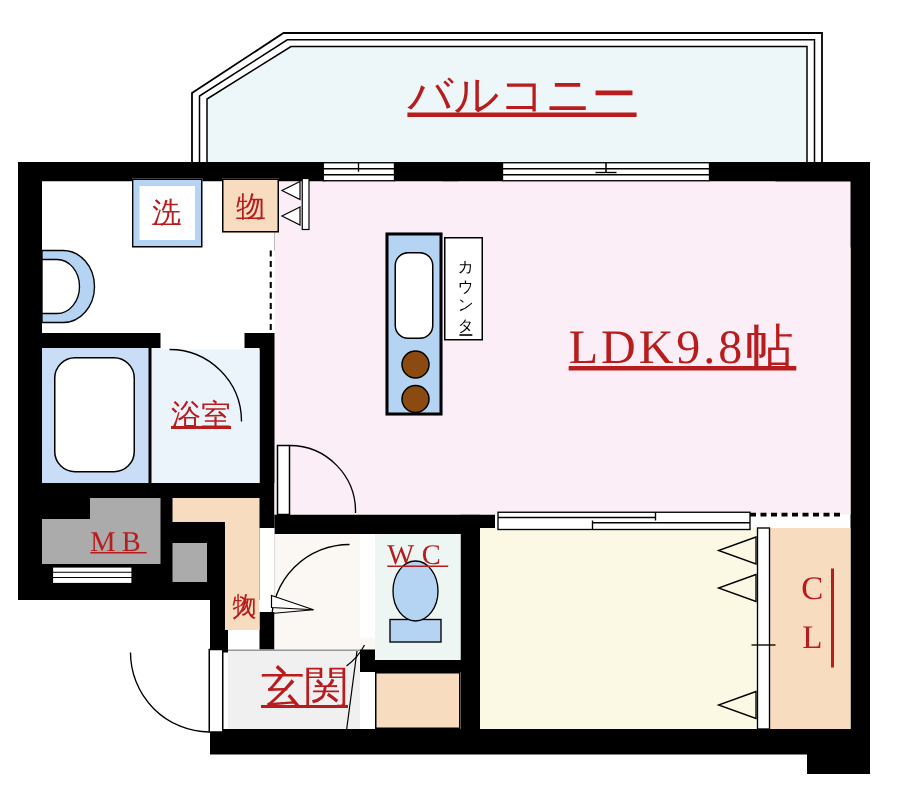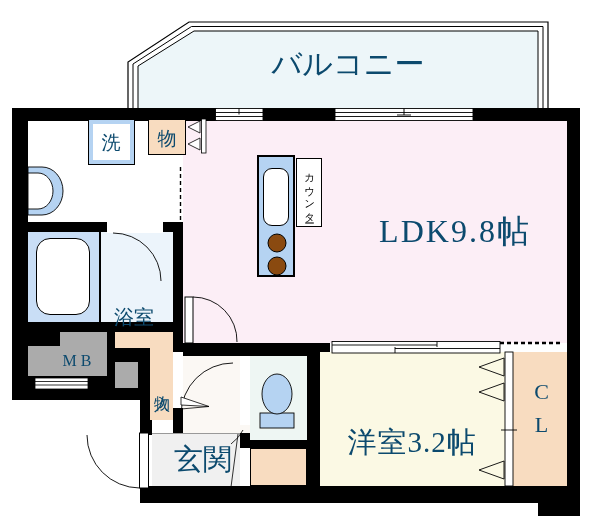--- a/index.html
+++ b/index.html
@@ -1,22 +1,22 @@
 <!DOCTYPE html>
 <html lang="ja"><head>
 <meta charset="utf-8">
 <style>
   html,body{margin:0;padding:0;background:#fff;}
   #plan{position:relative;width:600px;height:532px;background:#ffffff;overflow:hidden;
         font-family:"Liberation Serif","DejaVu Serif",serif;}
   .wall{position:absolute;box-sizing:border-box;background:#000;}
   .fill{position:absolute;box-sizing:border-box;}
-  .lbl{position:absolute;box-sizing:border-box;color:#0c4a6e;text-align:center;
+  .lbl{position:absolute;box-sizing:border-box;color:#b91c1c;text-align:center;
        display:flex;align-items:center;justify-content:center;line-height:1;
-       font-family:"Liberation Serif","DejaVu Serif",serif;z-index:5;white-space:nowrap;}
+       font-family:"Liberation Serif","DejaVu Serif",serif;z-index:5;white-space:nowrap;text-decoration:underline;}
   .vert{writing-mode:vertical-rl;text-orientation:upright;}
   svg{position:absolute;left:0;top:0;z-index:4;pointer-events:none;}
   #balcony-svg{z-index:0;}
   .z1{z-index:1}.z3{z-index:3}
 </style>
 </head>
 <body>
 
 <div id="plan">
 
@@ -161,22 +161,22 @@
     </g>
 
     <g>
       <line x1="238" y1="434" x2="231" y2="487" stroke="#000" stroke-width="0.8"></line>
       <path d="M231,444 Q239,438 243,430" fill="none" stroke="#000" stroke-width="0.8"></path>
     </g>
   </svg>
 
   <div class="lbl" style="left:248px;top:47px;width:200px;height:34px;font-size:30px;">バルコニー</div>
   <div class="lbl" style="left:342px;top:211px;width:226px;height:40px;font-size:32px;letter-spacing:2px;text-align:center;">LDK9.8帖</div>
-  <div class="lbl" style="left:317px;top:424px;width:190px;height:36px;font-size:29px;letter-spacing:1px;">洋室3.2帖</div>
-  <div class="lbl" style="left:104px;top:264px;width:60px;height:26px;font-size:20px;margin-top:40px;">浴室</div>
+  <div class="lbl" style="left:104px;top:264px;width:60px;height:26px;font-size:20px;">浴室</div>
   <div class="lbl" style="left:159px;top:439px;width:88px;height:40px;font-size:29px;">玄関</div>
   <div class="lbl" style="left:95px;top:130px;width:32px;height:24px;font-size:19px;">洗</div>
   <div class="lbl" style="left:153px;top:126px;width:28px;height:24px;font-size:19px;">物</div>
   <div class="lbl vert" style="left:150px;top:352px;width:24px;height:62px;font-size:16px;">物入</div>
-  <div class="lbl" style="left:53px;top:350px;width:52px;height:22px;font-size:16px;letter-spacing:4px;">MB</div>
+  <div class="lbl" style="left:53px;top:350px;width:52px;height:22px;font-size:19px;letter-spacing:4px;">MB</div>
+  <div class="lbl" style="left:250px;top:357px;width:57px;height:26px;font-size:19px;letter-spacing:5px;">WC</div>
   <div class="lbl vert" style="left:526px;top:372px;width:30px;height:80px;font-size:22px;letter-spacing:8px;">CL</div>
 
 </div>
 
 </body></html>

